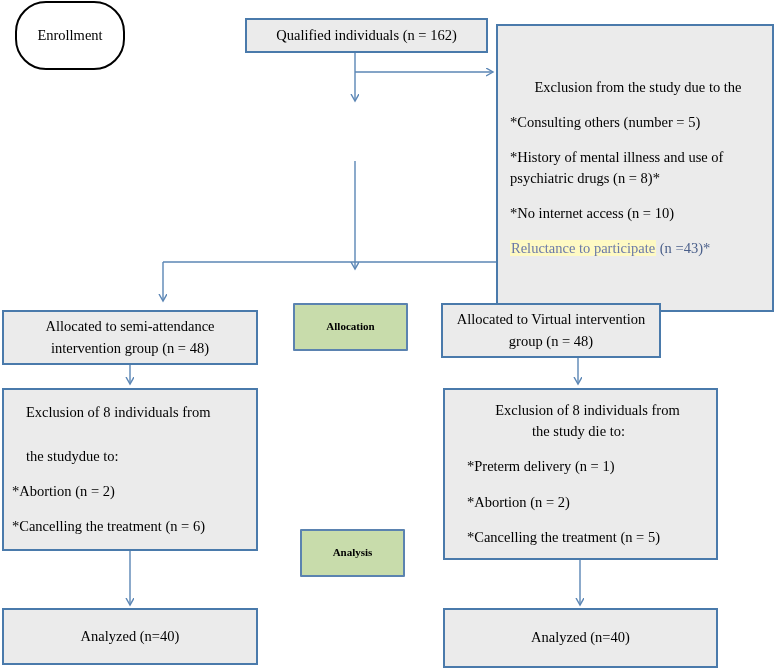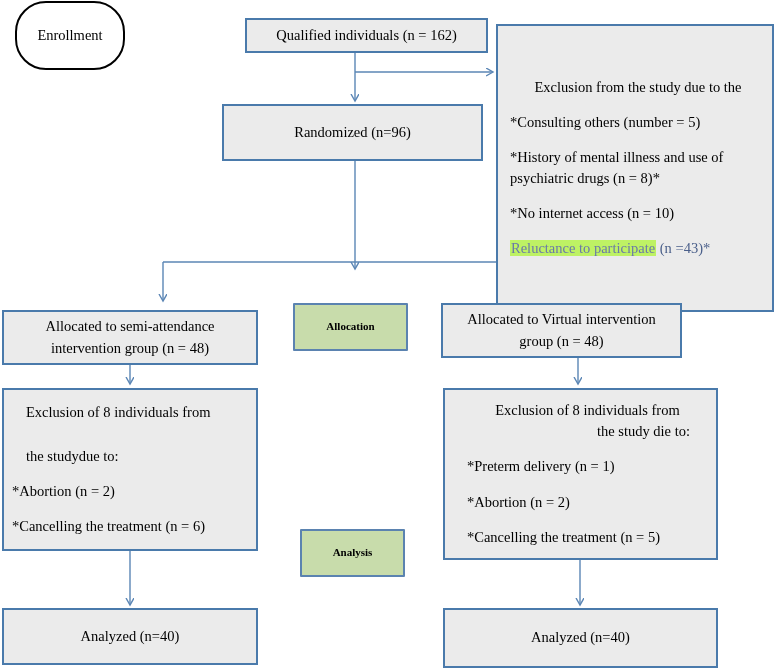--- a/index.html
+++ b/index.html
@@ -62,34 +62,34 @@
   .line-row.wrap {
     white-space: normal;
   }
   .exclusion-list .line-row {
     margin: 0 0 14px 0;
   }
   .exclusion-list .line-row:last-child {
     margin-bottom: 0;
   }
   .hl {
-    background: #bef264;
+    background: #fef9c3;
     color: #6a79a8;
     padding: 0 1px;
   }
   .post-hl {
     color: #4a5f8a;
   }
   .center-head {
     display: block;
     text-align: center;
   }
   .right-head {
     display: block;
-    text-align: right;
+    text-align: center;
     padding-right: 18px;
   }
   svg.connectors {
     position: absolute;
     left: 0;
     top: 0;
     width: 778px;
     height: 670px;
     pointer-events: none;
   }
@@ -128,23 +128,20 @@
   </svg>
 
   <div class="box white-black" style="left:15px; top:1px; width:110px; height:69px;border-radius:31px;">
     <span class="inner">Enrollment</span>
   </div>
 
   <div class="box" style="left:245px; top:18px; width:243px; height:35px;">
     <span class="inner">Qualified individuals (n = 162)</span>
   </div>
 
-  <div class="box" style="left:222px; top:104px; width:261px; height:57px;">
-    <span class="inner">Randomized (n=96)</span>
-  </div>
 
   <div class="box left-align" style="left:496px; top:24px; width:278px; height:288px;">
     <div class="inner pad-left exclusion-list">
       <span class="line-row center-head">Exclusion from the study due to the</span>
       <span class="line-row">*Consulting others (number = 5)</span>
       <span class="line-row wrap">*History of mental illness and use of psychiatric drugs (n = 8)*</span>
       <span class="line-row">*No internet access (n = 10)</span>
       <span class="line-row"><span class="hl">Reluctance to participate</span><span class="post-hl"> (n =43)*</span></span>
     </div>
   </div>
@@ -153,21 +150,21 @@
     <span class="inner">Allocation</span>
   </div>
 
   <div class="box" style="left:2px; top:310px; width:256px; height:55px;">
     <div class="inner">
       <span class="line-row">Allocated to semi-attendance</span>
       <span class="line-row">intervention group (n = 48)</span>
     </div>
   </div>
 
-  <div class="box" style="left:441px; top:303px; width:241px; height:55px;">
+  <div class="box" style="left:441px; top:303px; width:220px; height:55px;">
     <div class="inner">
       <span class="line-row">Allocated to Virtual intervention</span>
       <span class="line-row">group (n = 48)</span>
     </div>
   </div>
 
   <div class="box left-align" style="left:2px; top:388px; width:256px; height:163px;">
     <div class="inner exclusion-list">
       <span class="line-row" style="margin-bottom:0; padding-left:14px;">Exclusion of 8 individuals from</span>
       <span class="line-row" style="padding-left:14px;margin-top:23px;">the studydue to:</span>

